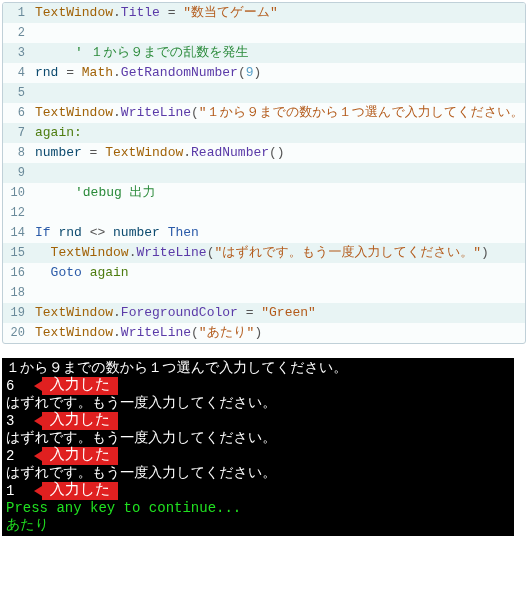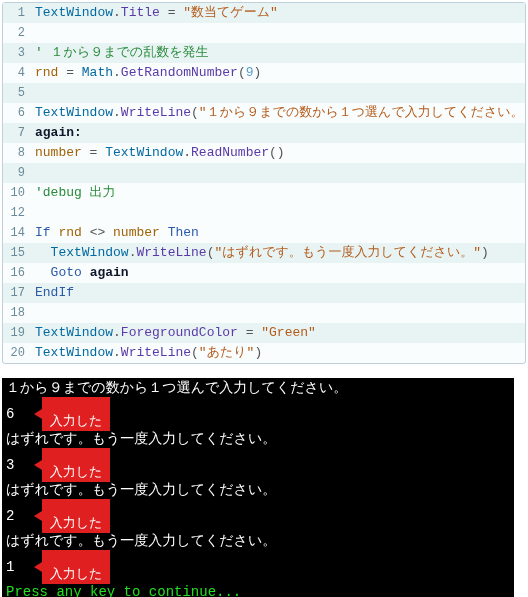--- a/index.html
+++ b/index.html
@@ -31,46 +31,46 @@
     color: #6a8a9a;
     padding-right: 6px;
     user-select: none;
     flex-shrink: 0;
     font-size: 12px;
   }
   .code {
     white-space: pre;
     padding-left: 4px;
   }
-  .tk-obj { color: #0369a1; }
+  .tk-obj { color: #a16207; }
   .tk-dot { color: #555; }
   .tk-mem { color: #5a3aa8; }
   .tk-op  { color: #555; }
   .tk-str { color: #b35a1a; }
   .tk-num { color: #5aa0c8; }
   .tk-kw  { color: #2a5aa8; font-weight: normal;}
-  .tk-com { color: #2a8a3a; }
-  .tk-lbl { color: #0f172a; font-weight: bold; }
+  .tk-com { color: #2a8a3a; margin-left: 40px; }
+  .tk-lbl { color: #4d7c0f; }
   .tk-dim { color: #7a9090; font-style: italic; }
-  .tk-var { color: #a16207; }
+  .tk-var { color: #0c4a6e; }
   .terminal {
     background: #000;
     color: #fff;
     font-family: 'MS Gothic', 'Courier New', monospace;
     font-size: 14px;
     padding: 2px 0;
     line-height: 17px;
     width: 512px;
   }
   .tline { white-space: pre; display: flex; align-items: center; padding: 0 4px; min-height: 17px;}
   .badge {
     background: #e02020;
     color: #fff;
-    font-size: 13px;
-    padding: 16px 8px 1px 8px;
+    font-size: 15px;
+    padding: 0px 8px 1px 8px;
     margin-left: 2px;
     display: inline-block;
     position: relative;
   }
   .badge::before {
     content: "";
     position: absolute;
     left: -8px; top: 50%;
     width: 0; height: 0;
     border-top: 5px solid transparent;
@@ -133,24 +133,20 @@
       <span class="code"><span class="tk-kw">If</span><span class="tk-var"> rnd </span><span class="tk-op">&lt;&gt;</span><span class="tk-var"> number </span><span class="tk-kw">Then</span></span>
     </div>
     <div class="line hl">
       <span class="ln">15</span>
       <span class="code"><span class="tk-var">  </span><span class="tk-obj">TextWindow</span><span class="tk-dot">.</span><span class="tk-mem">WriteLine</span><span class="tk-op">(</span><span class="tk-str">"はずれです。もう一度入力してください。"</span><span class="tk-op">)</span></span>
     </div>
     <div class="line">
       <span class="ln">16</span>
       <span class="code"><span class="tk-var">  </span><span class="tk-kw">Goto</span><span class="tk-var"> </span><span class="tk-lbl">again</span></span>
     </div>
-    <div class="line hl">
-      <span class="ln">17</span>
-      <span class="code"><span class="tk-kw">EndIf</span></span>
-    </div>
     <div class="line">
       <span class="ln">18</span>
       <span class="code"></span>
     </div>
     <div class="line hl">
       <span class="ln">19</span>
       <span class="code"><span class="tk-obj">TextWindow</span><span class="tk-dot">.</span><span class="tk-mem">ForegroundColor</span><span class="tk-op"> = </span><span class="tk-str">"Green"</span></span>
     </div>
     <div class="line">
       <span class="ln">20</span>

